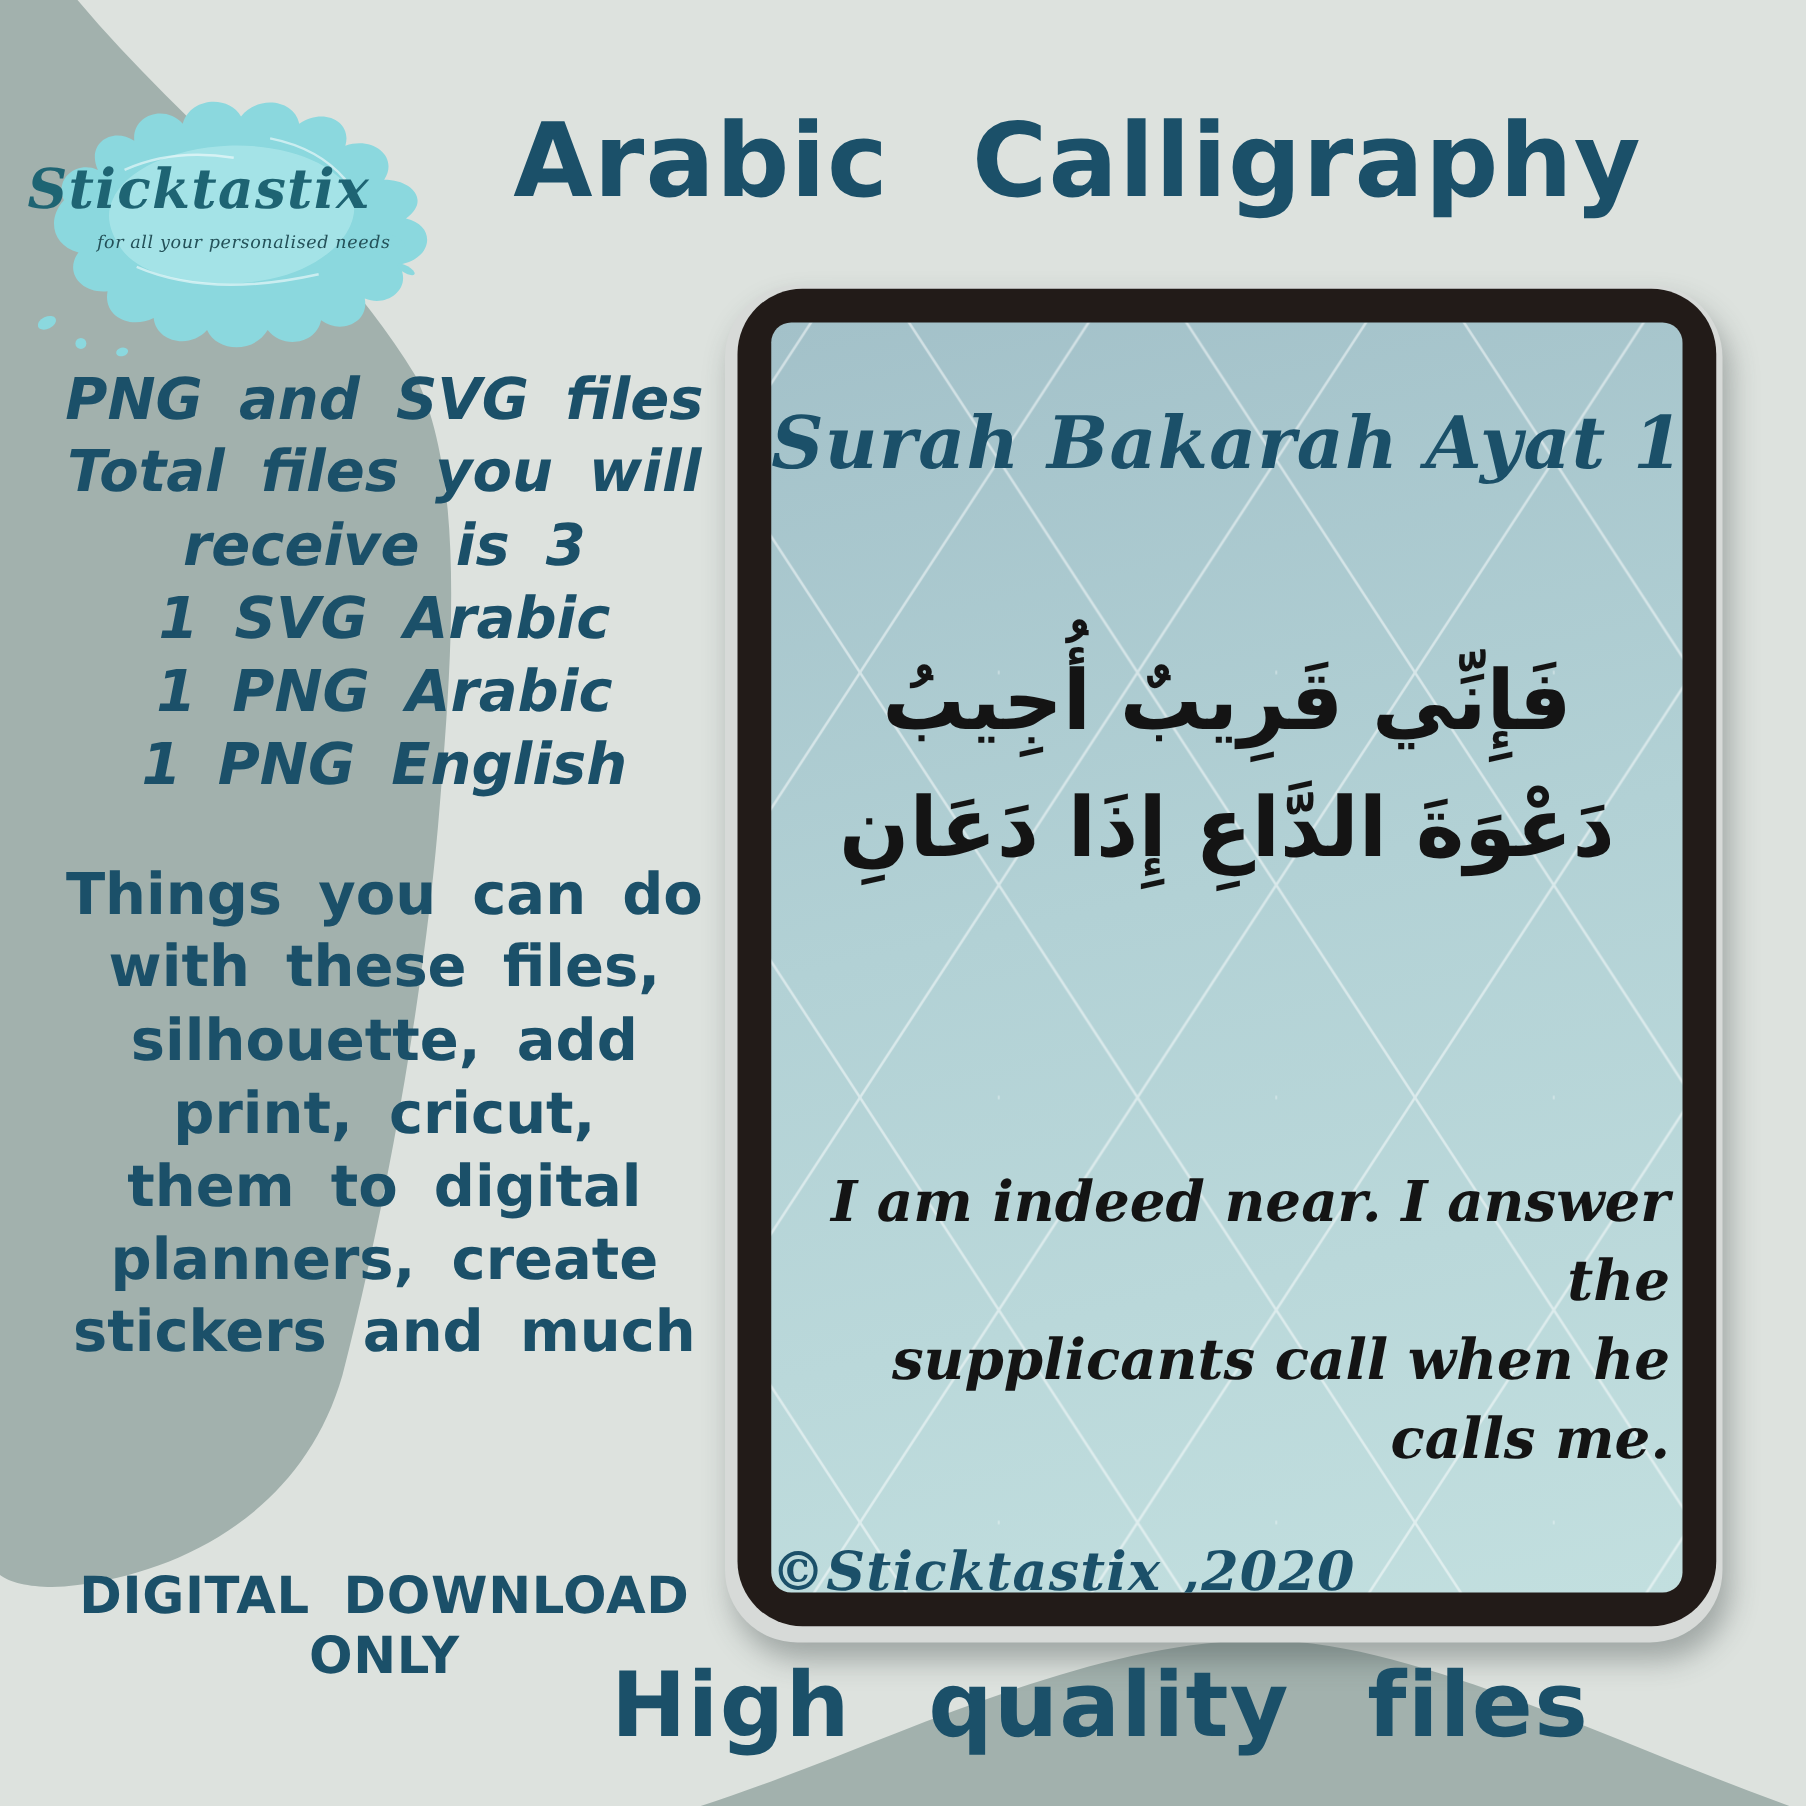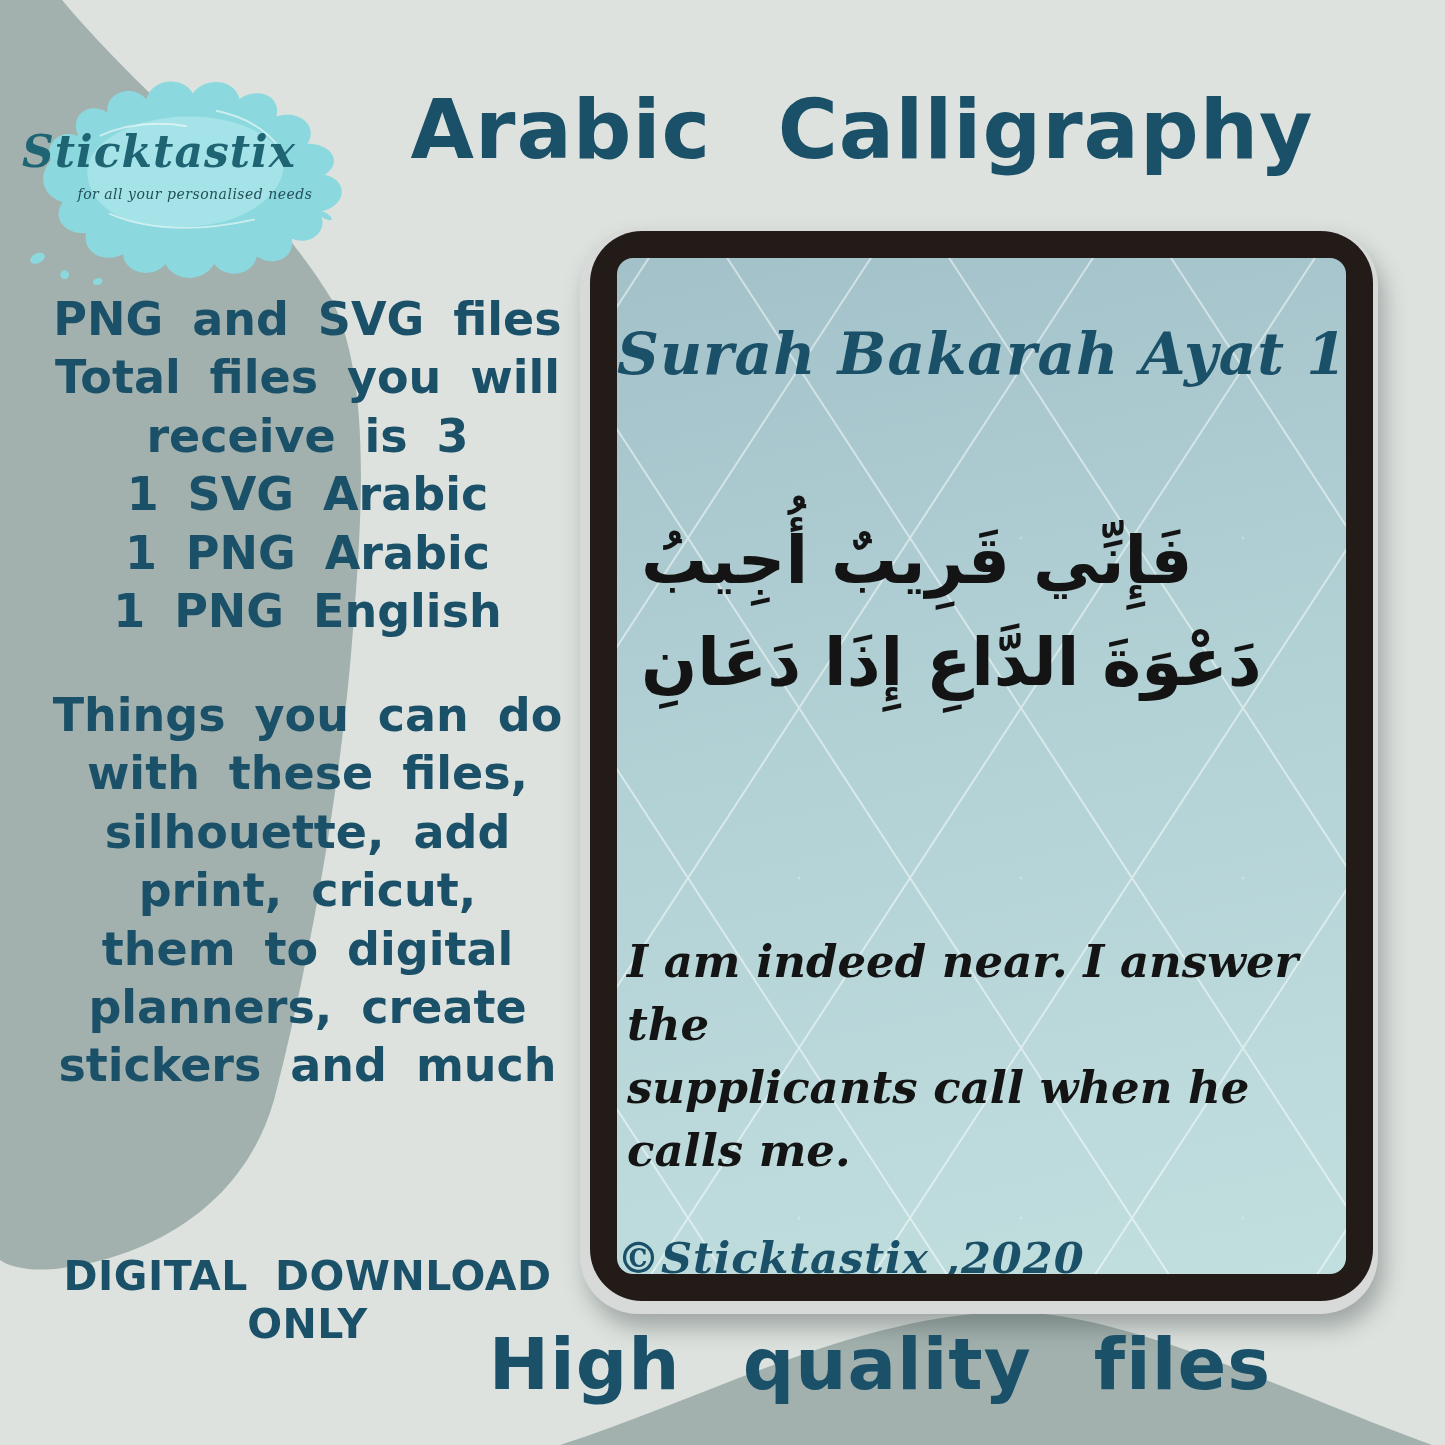--- a/index.html
+++ b/index.html
@@ -42,21 +42,21 @@
     font-size:82px;font-weight:bold;color:var(--teal);white-space:nowrap;
     word-spacing:.45em;letter-spacing:1px;z-index:2;margin:0;
   }
   .footer-title{
     position:absolute;top:1322px;left:880px;transform:translateX(-50%);
     font-size:72px;font-weight:bold;color:var(--teal);white-space:nowrap;
     word-spacing:.5em;letter-spacing:1px;z-index:2;margin:0;
   }
   
   .left-col{position:absolute;left:15px;top:0;width:585px;z-index:2;text-align:center;color:var(--teal);}
-  .files-block{position:absolute;left:0;top:290px;width:100%;}
+  .files-block{position:absolute;left:0;top:290px;width:100%;font-style:italic;}
   .things-block{position:absolute;left:0;top:686px;width:100%;}
   .text-line{font-size:46px;font-weight:bold;line-height:1.27;word-spacing:.28em;}
   .download-note{
     position:absolute;left:0;top:1252px;width:100%;
     font-size:41px;font-weight:bold;word-spacing:.3em;letter-spacing:.5px;
   }
   
   .tablet{
     position:absolute;left:580px;top:228px;width:798px;height:1086px;
     background:var(--tablet-edge);border-radius:58px;z-index:2;
@@ -71,26 +71,26 @@
     border-radius:16px;overflow:hidden;
     background:linear-gradient(168deg,var(--screen-top) 0%,var(--screen-mid) 45%,var(--screen-bottom) 100%);
   }
   .lattice{position:absolute;inset:0;width:100%;height:100%;}
   .surah-title{
     position:absolute;top:62px;left:0;right:0;text-align:center;
     font-family:"DejaVu Serif",serif;font-style:italic;font-weight:bold;
     font-size:58px;color:var(--teal);white-space:nowrap;letter-spacing:1px;
   }
   .arabic-calligraphy{
-    position:absolute;top:252px;left:24px;right:24px;text-align:left;
+    position:absolute;top:252px;left:24px;right:24px;text-align:center;
     direction:rtl;font-family:"DejaVu Sans",sans-serif;font-weight:bold;
     font-size:66px;line-height:1.55;color:var(--ink);
   }
   .translation{
-    position:absolute;top:672px;left:10px;right:10px;text-align:left;
+    position:absolute;top:672px;left:10px;right:10px;text-align:right;
     font-family:"DejaVu Serif",serif;font-style:italic;font-weight:bold;
     font-size:45px;line-height:1.4;color:var(--ink);
   }
   .copyright{
     position:absolute;top:935px;left:0;right:0;text-align:left;
     font-family:"DejaVu Serif",serif;font-style:italic;font-weight:bold;
     font-size:43px;color:var(--teal);letter-spacing:1px;margin-top:40px;
   }
 </style>
 </head>

